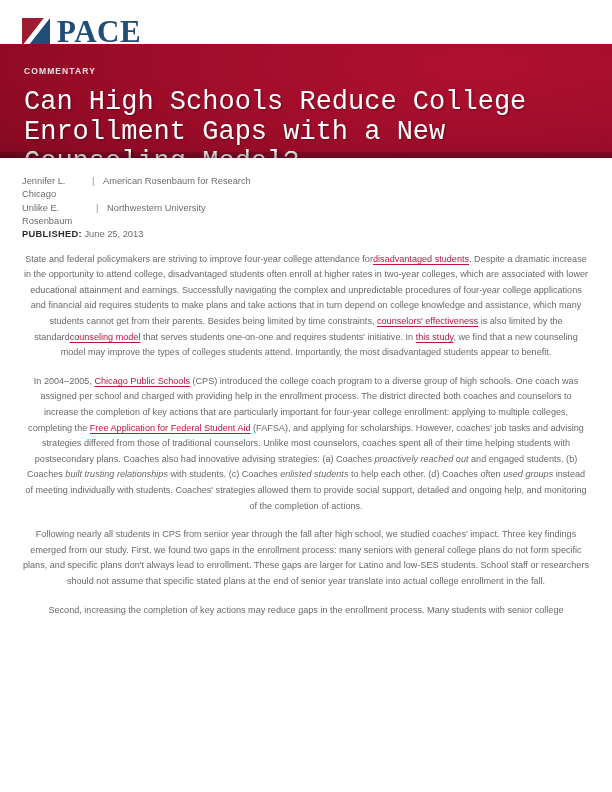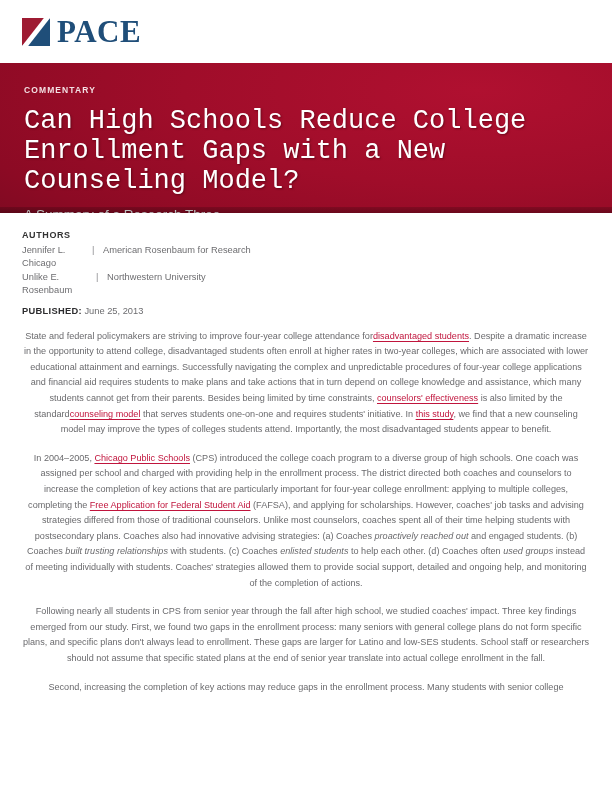--- a/index.html
+++ b/index.html
@@ -12,21 +12,21 @@
     width: 612px;
     height: 792px;
     overflow: hidden;
     font-family: "Liberation Sans", sans-serif;
     color: #58585a;
     position: relative;
   }
 
   
   .logo-bar {
-    height: 63px;
+    height: 44px;
     background: #ffffff;
     position: relative;
   }
   .logo {
     position: absolute;
     left: 22px;
     top: 18px;
     display: flex;
     align-items: center;
   }
@@ -61,21 +61,21 @@
     font-size: 31px;
     letter-spacing: 0.5px;
     color: #1f4e79;
     margin-left: 7px;
     line-height: 28px;
   }
 
   
   .hero {
     position: relative;
-    height: 150px;
+    height: 114px;
     background:
       radial-gradient(ellipse 120% 160% at 78% 18%, #b01030 0%, #a00d2a 40%, #8c0a24 72%, #6e0a1f 100%);
     color: #ffffff;
     padding: 0 24px;
     box-sizing: border-box;
     overflow: hidden;
   }
   .hero::after {
     content: "";
     position: absolute;
@@ -134,21 +134,21 @@
     width: 11px;
     flex: 0 0 11px;
     text-align: left;
     color: #8d8d90;
   }
   .author-affil {
     flex: 1 1 auto;
   }
   .author-row.second .author-sep { padding-left: 4px; }
   .published {
-    margin-top: 8px;
+    margin-top: 0;
     font-size: 9.3px;
     color: #6d6d70;
   }
   .published b {
     color: #2d2d2f;
     font-weight: bold;
     letter-spacing: 0.3px;
   }
 
   
@@ -185,21 +185,20 @@
   </div>
 </div>
 
 <div class="hero">
   <div class="eyebrow">COMMENTARY</div>
   <h1 class="hero-title">Can High Schools Reduce College Enrollment Gaps with a New Counseling Model?</h1>
   <div class="hero-subtitle">A Summary of a Research Three</div>
 </div>
 
 <div class="meta">
-  <div class="meta-label">AUTHORS</div>
 
   <div class="author-row">
     <div class="author-name">Jennifer L. Chicago</div>
     <div class="author-sep">|</div>
     <div class="author-affil">American Rosenbaum for Research</div>
   </div>
 
   <div class="author-row second">
     <div class="author-name">Unlike E. Rosenbaum</div>
     <div class="author-sep">|</div>

